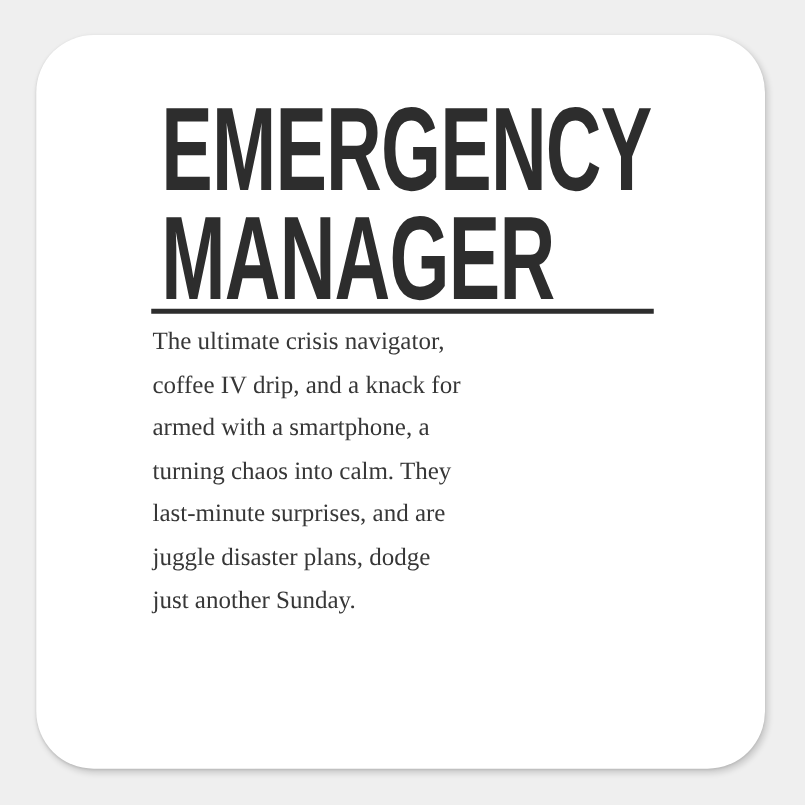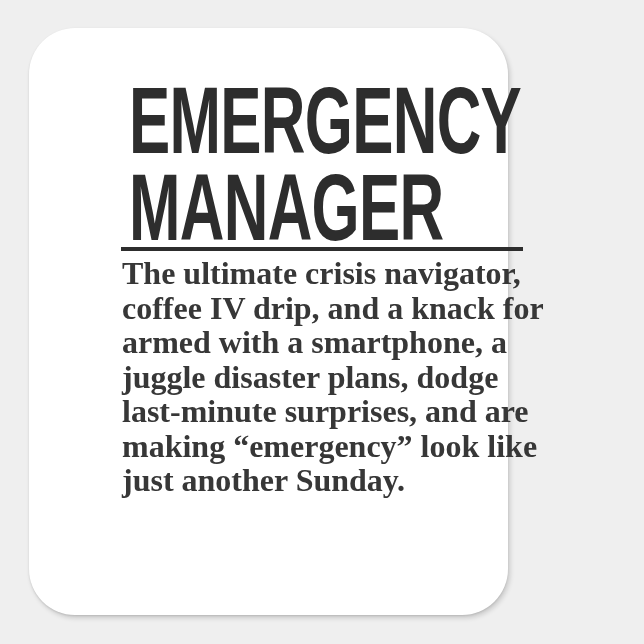--- a/index.html
+++ b/index.html
@@ -11,21 +11,21 @@
     font-family: "Liberation Sans", sans-serif;
   }
   body {
     background: var(--page-bg, #efefef);
     position: relative;
   }
   .sticker {
     position: absolute;
     left: 29px;
     top: 28px;
-    width: 479px;
+    width: 583px;
     height: 587px;
     background: var(--sticker-bg, #ffffff);
     border-radius: 46px;
     box-shadow: 2px 3px 5px rgba(0,0,0,0.16), 0 1px 2px rgba(0,0,0,0.10);
   }
   .title-block {
     position: absolute;
     left: 100px;
     top: 49px;
     width: 480px;
@@ -51,41 +51,41 @@
   }
   .definition {
     position: absolute;
     left: 93px;
     top: 228px;
     width: 420px;
     color: var(--body-ink, #373737);
   }
   .definition-line {
     font-family: "Liberation Serif", "DejaVu Serif", serif;
-    font-weight: 700;
-    font-size: 32px;
+    font-weight: 400;
+    font-size: 20px;
     line-height: 34.5px;
     white-space: nowrap;
   }
 </style>
 </head>
 <body>
 
 <div class="sticker">
 
   <div class="title-block">
     <div class="title-line">EMERGENCY</div>
     <div class="title-line">MANAGER</div>
   </div>
 
   <div class="divider"></div>
 
   <div class="definition">
     <div class="definition-line">The ultimate crisis navigator,</div>
     <div class="definition-line">coffee IV drip, and a knack for</div>
     <div class="definition-line">armed with a smartphone, a</div>
+    <div class="definition-line">turning chaos into calm. They</div>
+    <div class="definition-line">last-minute surprises, and are</div>
     <div class="definition-line">juggle disaster plans, dodge</div>
-    <div class="definition-line">last-minute surprises, and are</div>
-    <div class="definition-line">making “emergency” look like</div>
     <div class="definition-line">just another Sunday.</div>
   </div>
 
 </div>
 
 </body></html>

